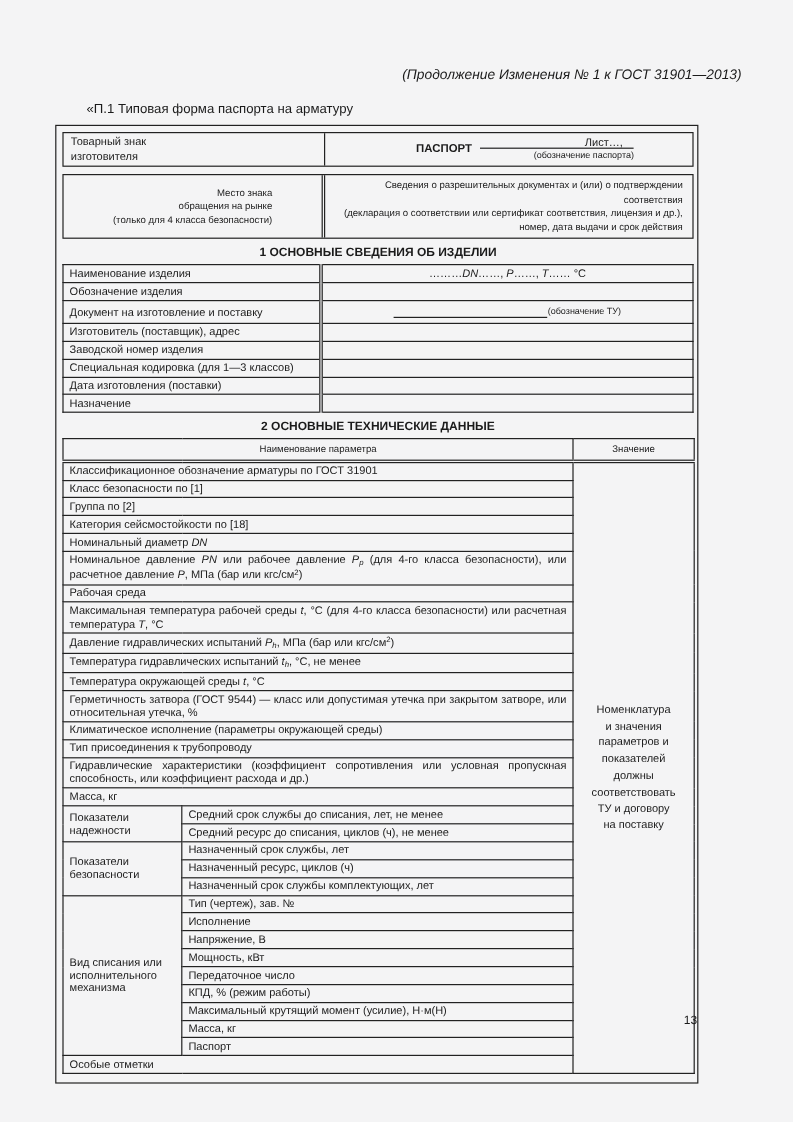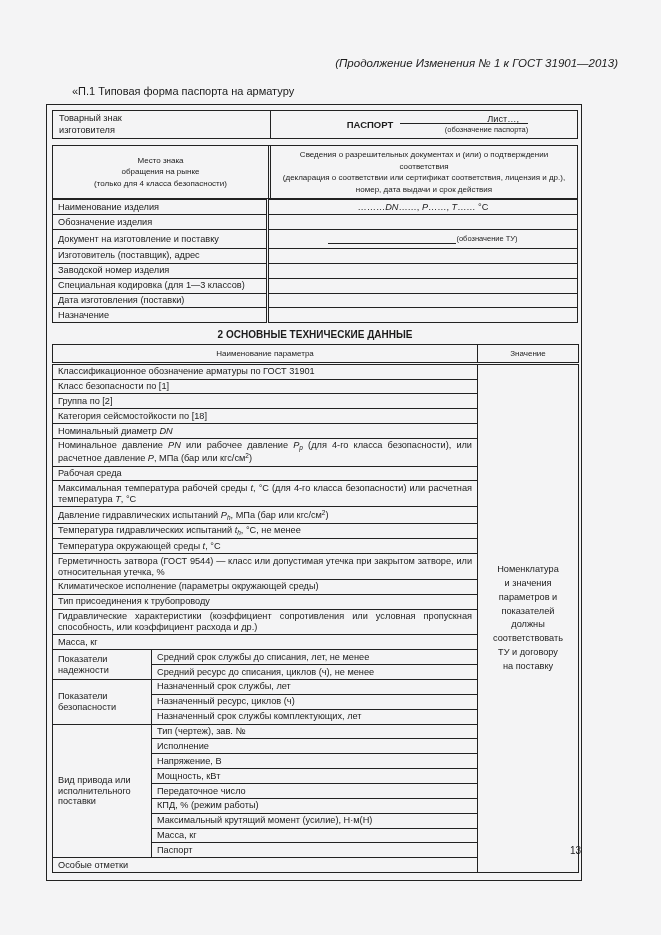--- a/index.html
+++ b/index.html
@@ -23,21 +23,21 @@
   .tableA{display:flex;border:1px solid #222;align-items:stretch;gap:27px;}
   .ta-left{width:218px;box-sizing:border-box;border-right:1px solid #222;
     padding:2px 6px;font-size:9.2px;line-height:1.25;white-space:pre-line;}
   .ta-main{flex:1;position:relative;display:flex;align-items:center;justify-content:center;padding:3px 0 4px;}
   .ta-passport{font-weight:bold;font-size:9.5px;}
   .uwrap{display:inline-flex;flex-direction:column;align-items:flex-end;margin-left:7px;}
   .uline{display:inline-block;width:128px;height:9px;border-bottom:1px solid #222;}
   .ucap{font-size:7.5px;margin-top:1px;}
   .ta-sheet{position:absolute;right:58px;top:3px;font-size:9.2px;margin-left:44px;}
 
-  .tableB{display:flex;border:1px solid #222;margin-top:6px;font-size:8px;text-align:center;}
+  .tableB{display:flex;border:1px solid #222;margin-top:6px;font-size:8px;text-align:right;}
   .tb-left{width:218px;box-sizing:border-box;border-right:3px double #222;
     padding:3px 6px;display:flex;align-items:center;justify-content:center;
     line-height:1.45;white-space:pre-line;}
   .tb-right{flex:1;padding:3px 8px;display:flex;align-items:center;justify-content:center;
     line-height:1.45;white-space:pre-line;}
 
   .sec-heading{text-align:center;font-weight:bold;font-size:10px;margin:6px 0 4px;}
 
   
   table{border-collapse:collapse;table-layout:fixed;width:526px;}
@@ -84,20 +84,21 @@
 
   <div class="tableB">
     <div class="tb-left">Место знака
 обращения на рынке
 (только для 4 класса безопасности)</div>
     <div class="tb-right">Сведения о разрешительных документах и (или) о подтверждении соответствия
 (декларация о соответствии или сертификат соответствия, лицензия и др.),
 номер, дата выдачи и срок действия</div>
   </div>
 
+  <div class="sec-heading">1 ОСНОВНЫЕ СВЕДЕНИЯ ОБ ИЗДЕЛИИ</div>
 
   <table class="tableC">
     <tbody id="sec1-body">
         <tr>
           <td class="c-label">Наименование изделия</td>
           <td class="c-value">………<i>DN</i>……, <i>Р</i>……, <i>Т</i>…… °С</td>
         </tr>
         <tr>
           <td class="c-label">Обозначение изделия</td>
           <td class="c-value"></td>
@@ -214,21 +215,21 @@
           <td class="group" rowspan="3">Показатели безопасности</td>
           <td class="sub">Назначенный срок службы, лет</td>
         </tr>
         <tr>
           <td class="sub">Назначенный ресурс, циклов (ч)</td>
         </tr>
         <tr>
           <td class="sub">Назначенный срок службы комплектующих, лет</td>
         </tr>
         <tr>
-          <td class="group" rowspan="9">Вид привода или исполнительного поставки</td>
+          <td class="group" rowspan="9">Вид списания или исполнительного механизма</td>
           <td class="sub">Тип (чертеж), зав. №</td>
         </tr>
         <tr>
           <td class="sub">Исполнение</td>
         </tr>
         <tr>
           <td class="sub">Напряжение, В</td>
         </tr>
         <tr>
           <td class="sub">Мощность, кВт</td>

